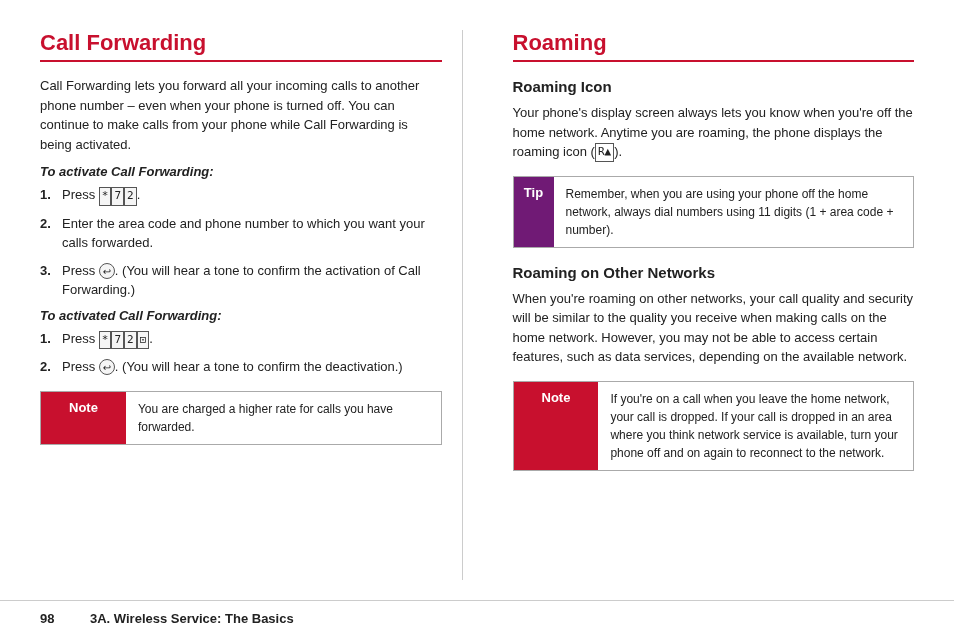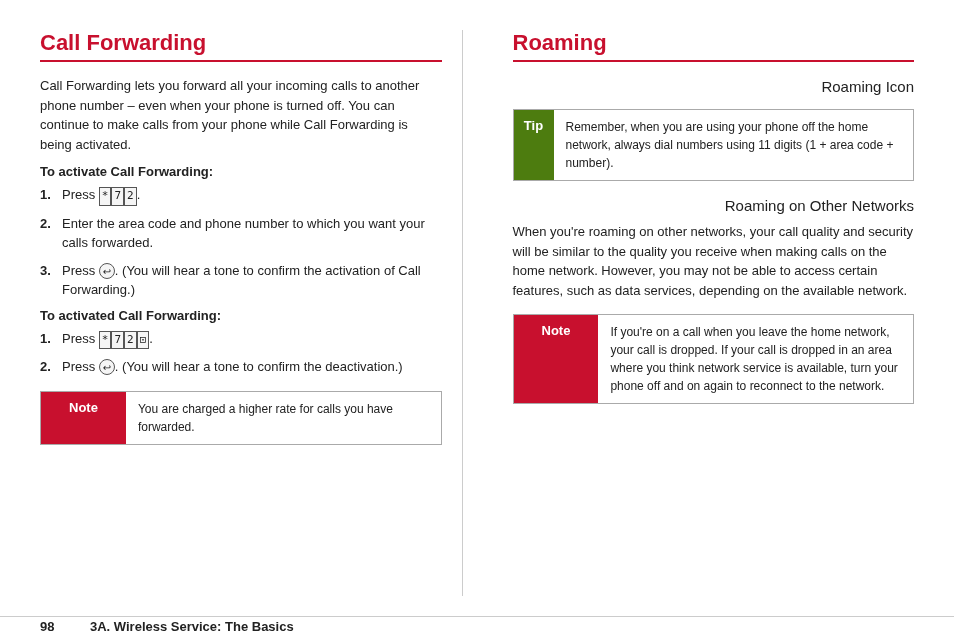--- a/index.html
+++ b/index.html
@@ -36,36 +36,36 @@
     .section-title {
       font-size: 22px;
       font-weight: bold;
       color: #c8102e;
       border-bottom: 2px solid #c8102e;
       padding-bottom: 4px;
       margin-bottom: 14px;
     }
     .subsection-title {
       font-size: 15px;
-      font-weight: normal;
+      font-weight: bold;
       color: #222;
       margin-bottom: 8px;
       margin-top: 16px;
-      text-align: right;
     }
     p {
       line-height: 1.5;
       margin-bottom: 10px;
       font-size: 13px;
     }
     .bold-label {
       font-weight: bold;
       font-size: 13px;
       margin-top: 8px;
       margin-bottom: 6px;
+      font-style: italic;
     }
     .steps {
       margin-left: 0;
       padding-left: 0;
       list-style: none;
     }
     .step-item {
       display: flex;
       align-items: flex-start;
       margin-bottom: 8px;
@@ -110,21 +110,21 @@
       color: #fff;
       font-weight: bold;
       font-size: 13px;
       padding: 8px 28px;
       min-width: 52px;
       display: flex;
       align-items: flex-start;
       justify-content: center;
     }
     .tip-label {
-      background: #4d7c0f;
+      background: #701a75;
       color: #fff;
       font-weight: bold;
       font-size: 13px;
       padding: 8px 10px;
       min-width: 40px;
       display: flex;
       align-items: flex-start;
       justify-content: center;
     }
     .note-content {
@@ -137,21 +137,21 @@
       display: inline-block;
       font-size: 11px;
       border: 1px solid #555;
       padding: 0 2px;
       vertical-align: middle;
       font-family: monospace;
     }
     .footer {
       display: flex;
       align-items: center;
-      padding: 2px 40px;
+      padding: 10px 40px;
       border-top: 1px solid #ccc;
       font-size: 13px;
       font-weight: bold;
       color: #222;
       margin-top: auto;
     }
     .footer-page {
       min-width: 40px;
     }
     .footer-text {
@@ -199,20 +199,23 @@
       <div class="note-box">
         <div class="note-label">Note</div>
         <div class="note-content">You are charged a higher rate for calls you have forwarded.</div>
       </div>
     </div>
 
     <div class="right-col">
       <div class="section-title">Roaming</div>
 
       <div class="subsection-title">Roaming Icon</div>
+      <p>
+        <span>Your phone's display screen always lets you know when you're off the home network. Anytime you are roaming, the phone displays the roaming icon (</span><span class="roaming-icon-inline">R▲</span><span>).</span>
+      </p>
 
       <div class="note-box">
         <div class="tip-label">Tip</div>
         <div class="note-content">Remember, when you are using your phone off the home network, always dial numbers using 11 digits (1 + area code + number).</div>
       </div>
 
       <div class="subsection-title">Roaming on Other Networks</div>
       <p>When you're roaming on other networks, your call quality and security will be similar to the quality you receive when making calls on the home network. However, you may not be able to access certain features, such as data services, depending on the available network.</p>
 
       <div class="note-box">

